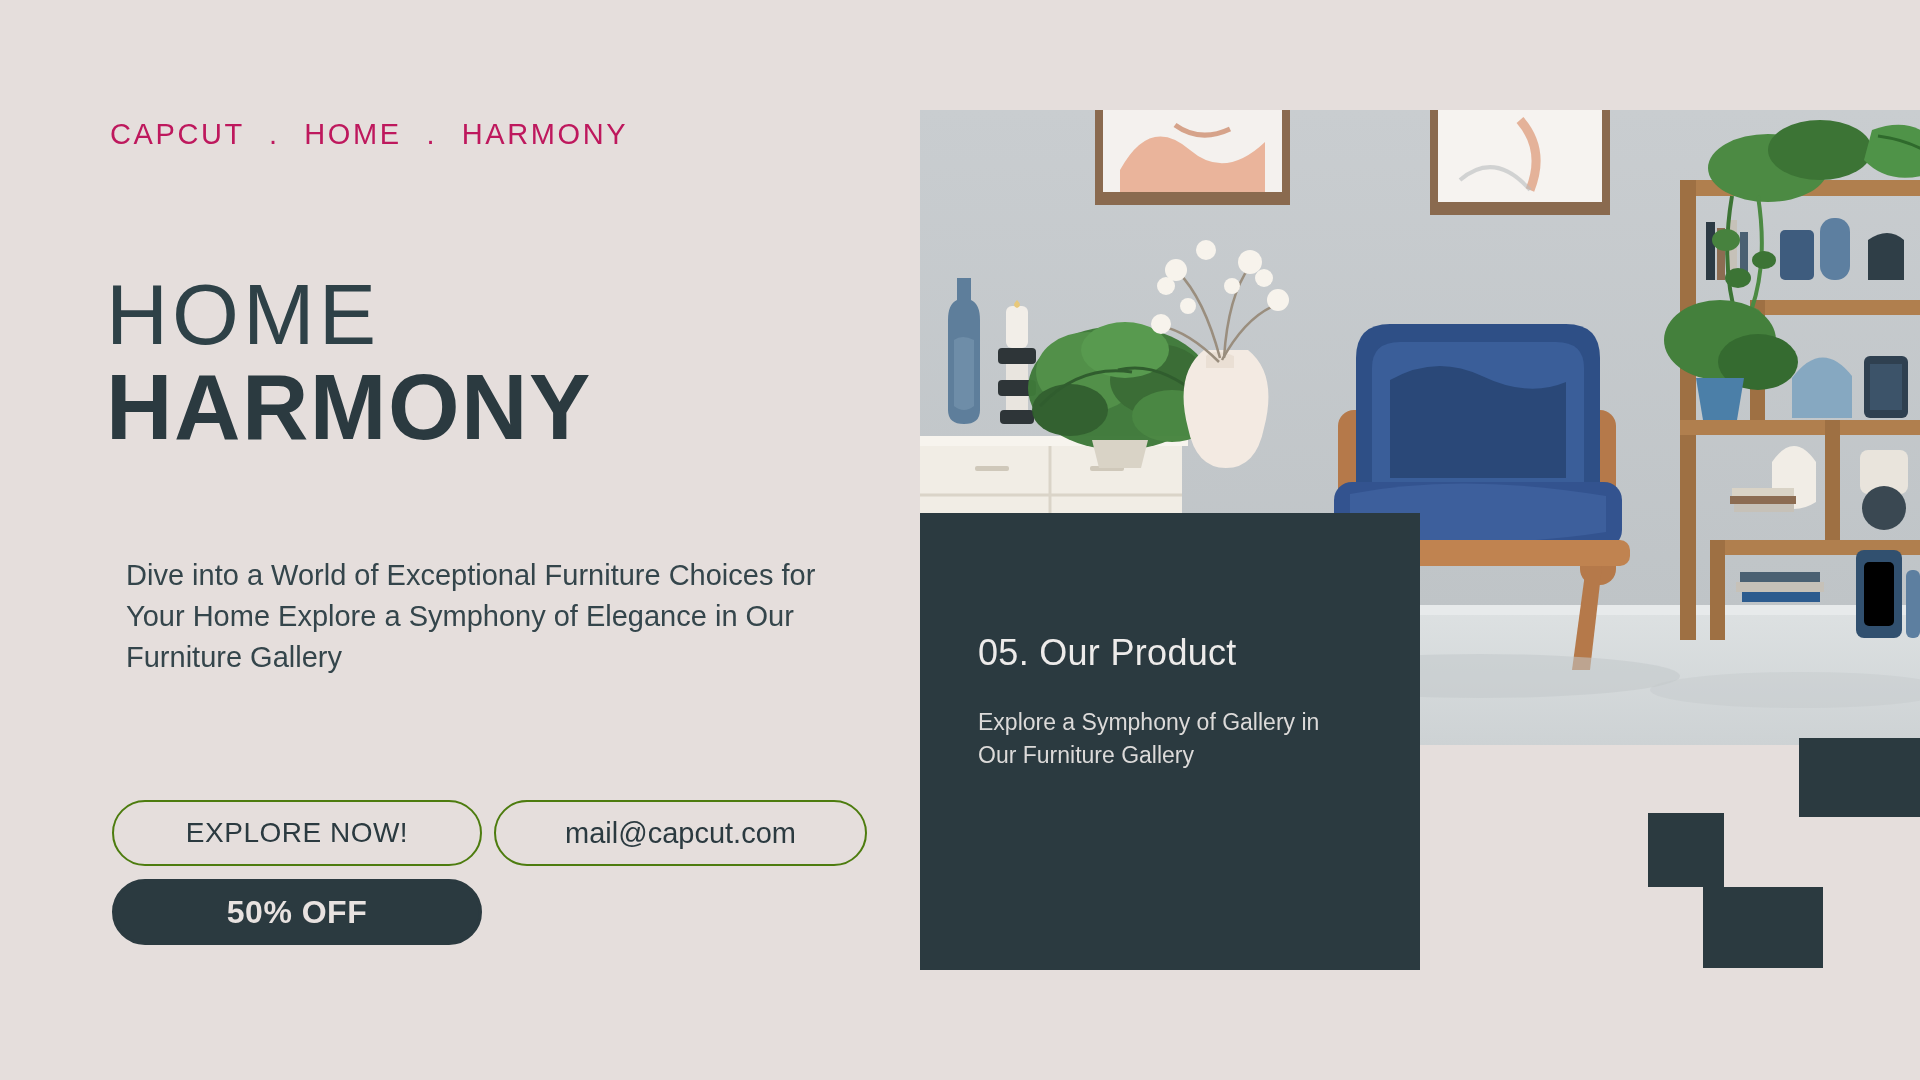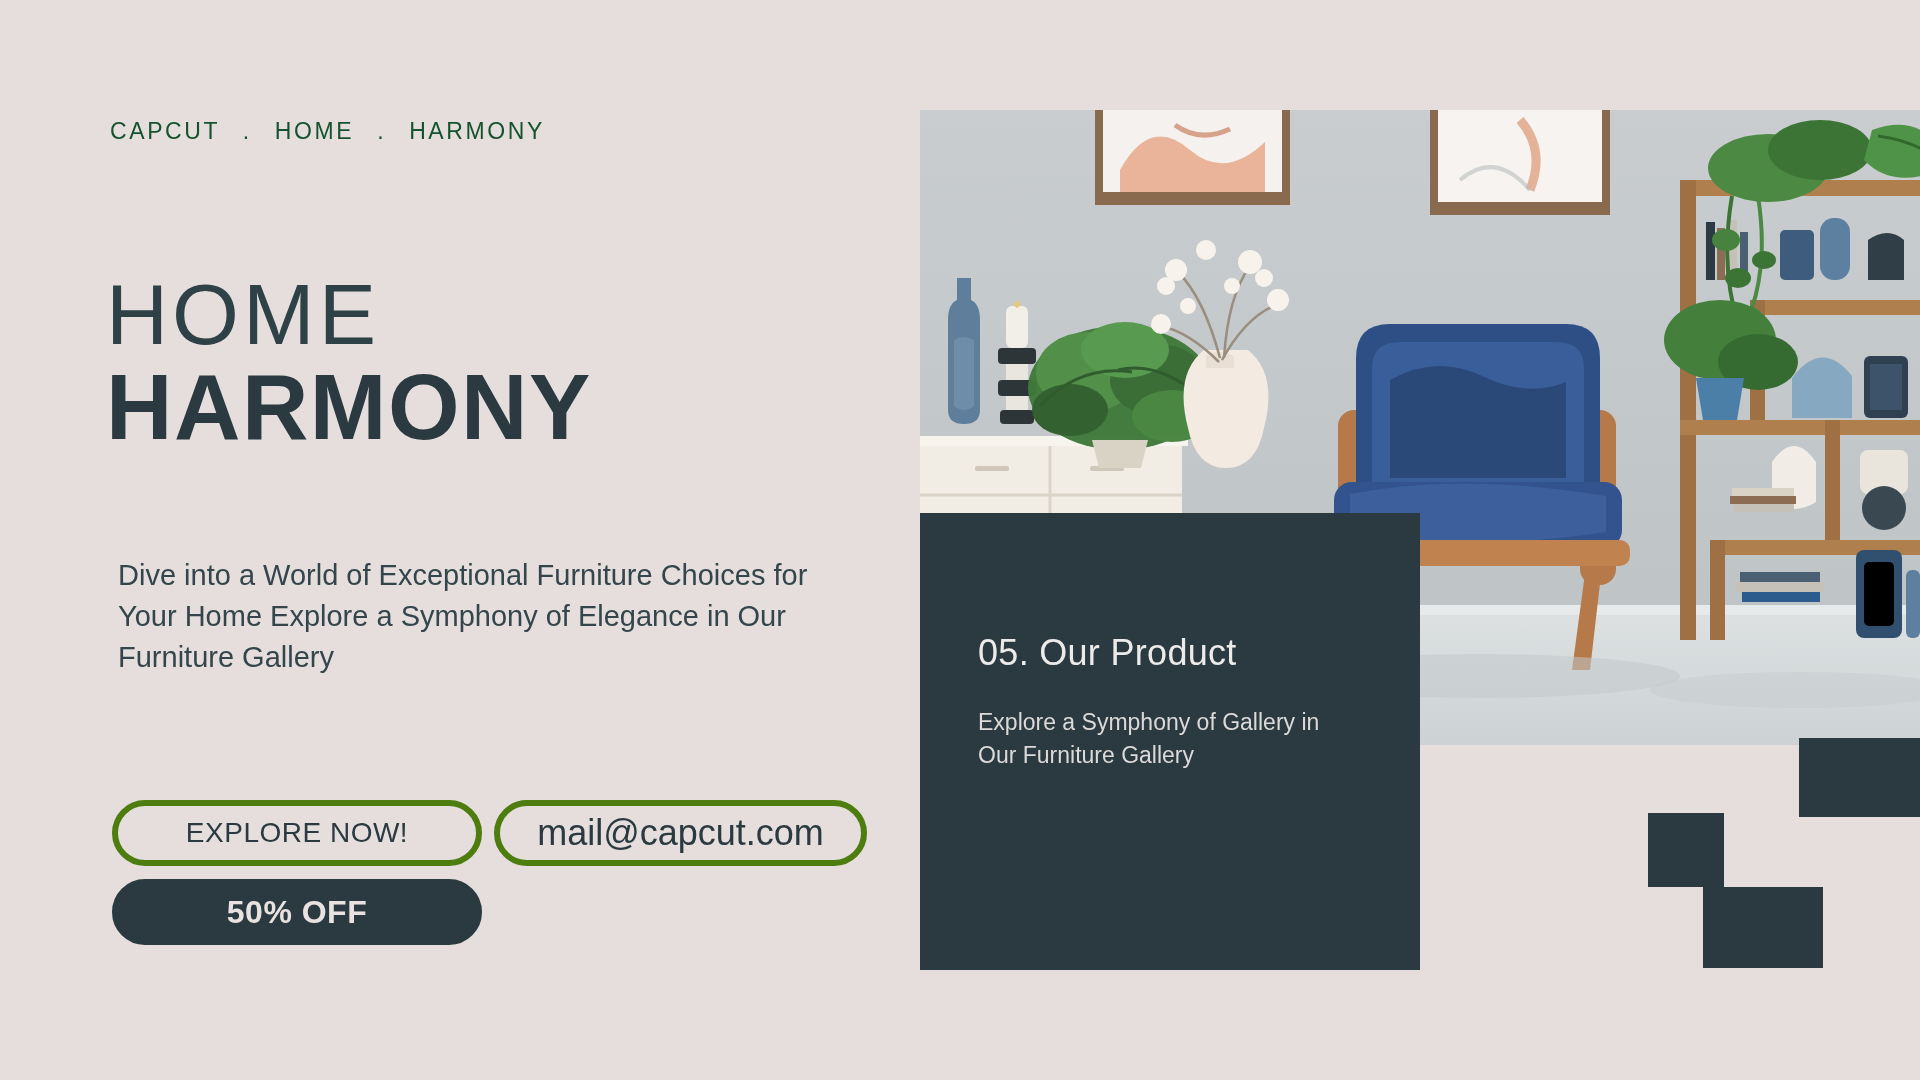--- a/index.html
+++ b/index.html
@@ -14,23 +14,23 @@
   
   .left-col {
     position:absolute;
     left:110px; top:0;
     width:760px; height:1080px;
   }
 
   .nav {
     position:absolute;
     left:0; top:118px;
-    font-size:23px;
+    font-size:29px;
     letter-spacing:2.6px;
-    color:#14532d;
+    color:#be185d;
     font-weight:400;
     white-space:nowrap;
   }
   .nav .dot { display:inline-block; padding:0 14px; }
 
   .hero-title {
     position:absolute;
     left:-4px; top:272px;
     line-height:0.98;
   }
@@ -45,21 +45,21 @@
     font-size:92px;
     font-weight:700;
     letter-spacing:1.5px;
     color:#2B3A40;
     display:block;
     margin-top:6px;
   }
 
   .lede {
     position:absolute;
-    left:8px; top:555px;
+    left:16px; top:555px;
     width:730px;
     font-size:29px;
     line-height:1.42;
     font-weight:400;
     color:#34454B;
   }
 
   
   .btn-grid {
     position:absolute;
@@ -73,33 +73,33 @@
     display:flex;
     align-items:center;
     justify-content:center;
     border-radius:40px;
     font-size:27px;
     white-space:nowrap;
     cursor:pointer;
     user-select:none;
   }
   .btn-outline {
-    border:6px solid #4d7c0f;
+    border:2px solid #4d7c0f;
     background:transparent;
     color:#2B3A40;
     font-weight:400;
   }
   .btn-solid {
     background:#2B3A40;
     color:#E8E2E0;
     border:3px solid #2B3A40;
     font-weight:400;
   }
   .btn-solid.bold { font-weight:700; font-size:32px; letter-spacing:0.5px; }
-  .btn-outline.email { font-size:36px; }
+  .btn-outline.email { font-size:29px; }
   .btn-solid.site { font-size:27px; letter-spacing:0.4px; }
   .btn-outline.explore { font-size:28px; letter-spacing:0.5px; }
 
   
   .photo {
     position:absolute;
     left:920px; top:110px;
     width:1000px; height:635px;
     overflow:hidden;
     background:#C9CED1;

